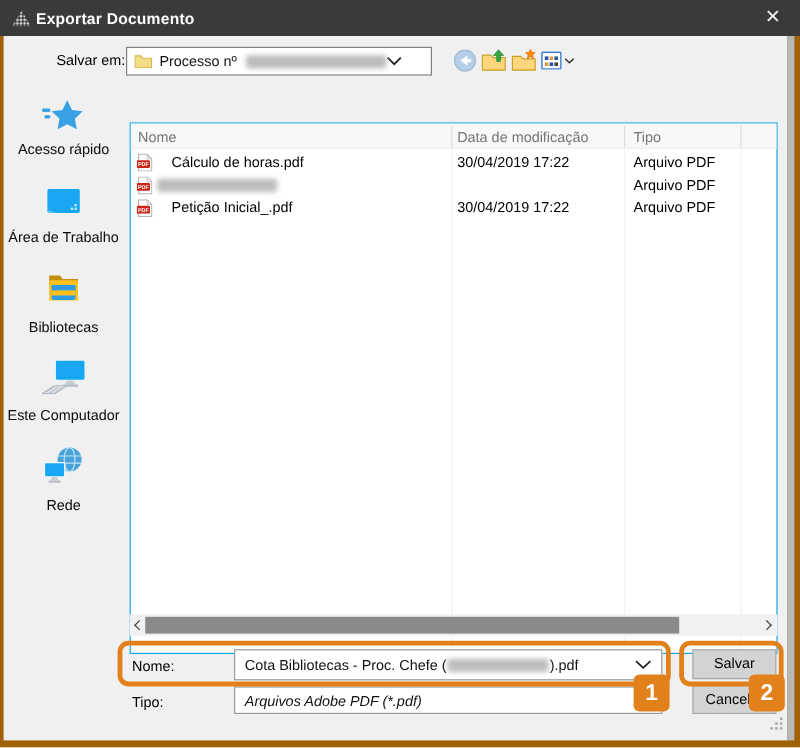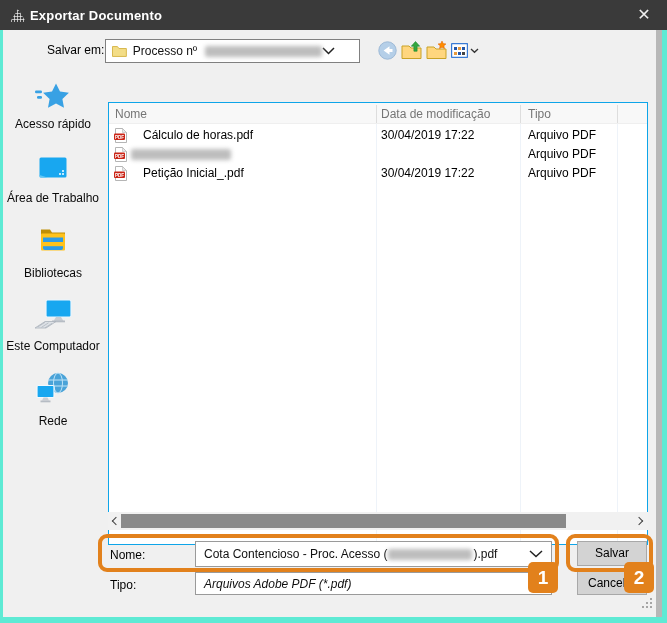--- a/index.html
+++ b/index.html
@@ -1,18 +1,18 @@
 <!DOCTYPE html>
 <html><head>
 <meta charset="utf-8">
 <style>
   html,body{margin:0;padding:0;background:#ffffff;}
   *{box-sizing:border-box;}
   .window{
-    position:relative;width:667px;height:623px;background:#5eead4;overflow:hidden;
+    position:relative;width:667px;height:623px;background:#a16207;overflow:hidden;
     font-family:"Liberation Sans",sans-serif;font-size:12px;color:#111;
   }
   
   .titlebar{position:absolute;left:0;top:0;width:667px;height:30px;background:#3a3a3a;display:flex;align-items:center;}
   .app-icon{position:absolute;left:10px;top:9px;width:16px;height:13px;
     clip-path:polygon(50% 0,100% 100%,0 100%);
     background:radial-gradient(circle,#e0e0e0 0.9px,rgba(210,210,210,.35) 1.2px,transparent 1.4px);
     background-size:3px 3px;}
   .title-text{position:absolute;left:30px;top:8px;color:#ffffff;font-weight:bold;font-size:13px;letter-spacing:.2px;}
   .close-btn{position:absolute;right:12px;top:5px;width:22px;height:20px;color:#efefef;font-size:16px;text-align:center;line-height:20px;cursor:default;}
@@ -232,21 +232,21 @@
   </div>
 
   <div class="hscroll">
     <span class="chev chev-l"></span>
     <div class="hthumb"></div>
     <span class="chev chev-r"></span>
   </div>
 
   <span class="fld-label nome-label">Nome:</span>
   <div class="nome-combo">
-    <span class="txt">Cota Contencioso - Proc. Acesso (</span>
+    <span class="txt">Cota Bibliotecas - Proc. Chefe (</span>
     <span class="redact nome-redact"></span>
     <span class="txt">).pdf</span>
     <svg class="combo-chevron" width="14" height="8" viewBox="0 0 14 8">
       <path d="M1 1 l6 5.5 L13 1" stroke="#222" stroke-width="1.5" fill="none"></path>
     </svg>
   </div>
 
   <span class="fld-label tipo-label">Tipo:</span>
   <div class="tipo-input">Arquivos Adobe PDF (*.pdf)</div>
 

